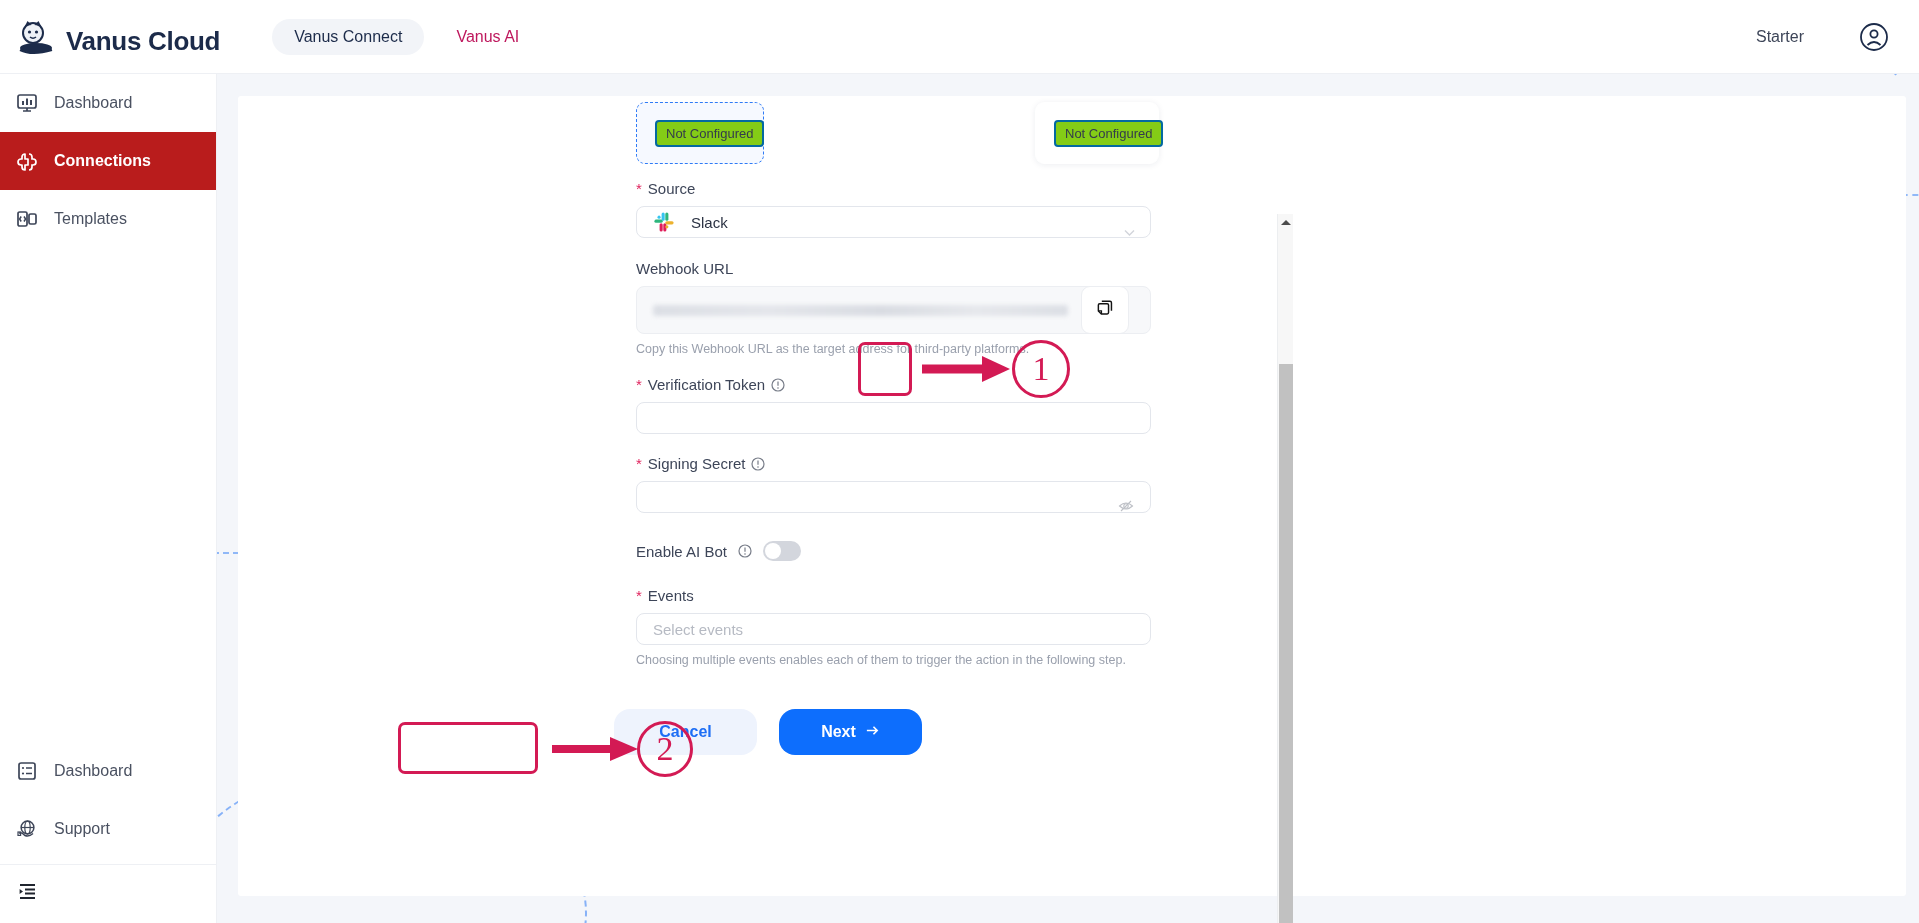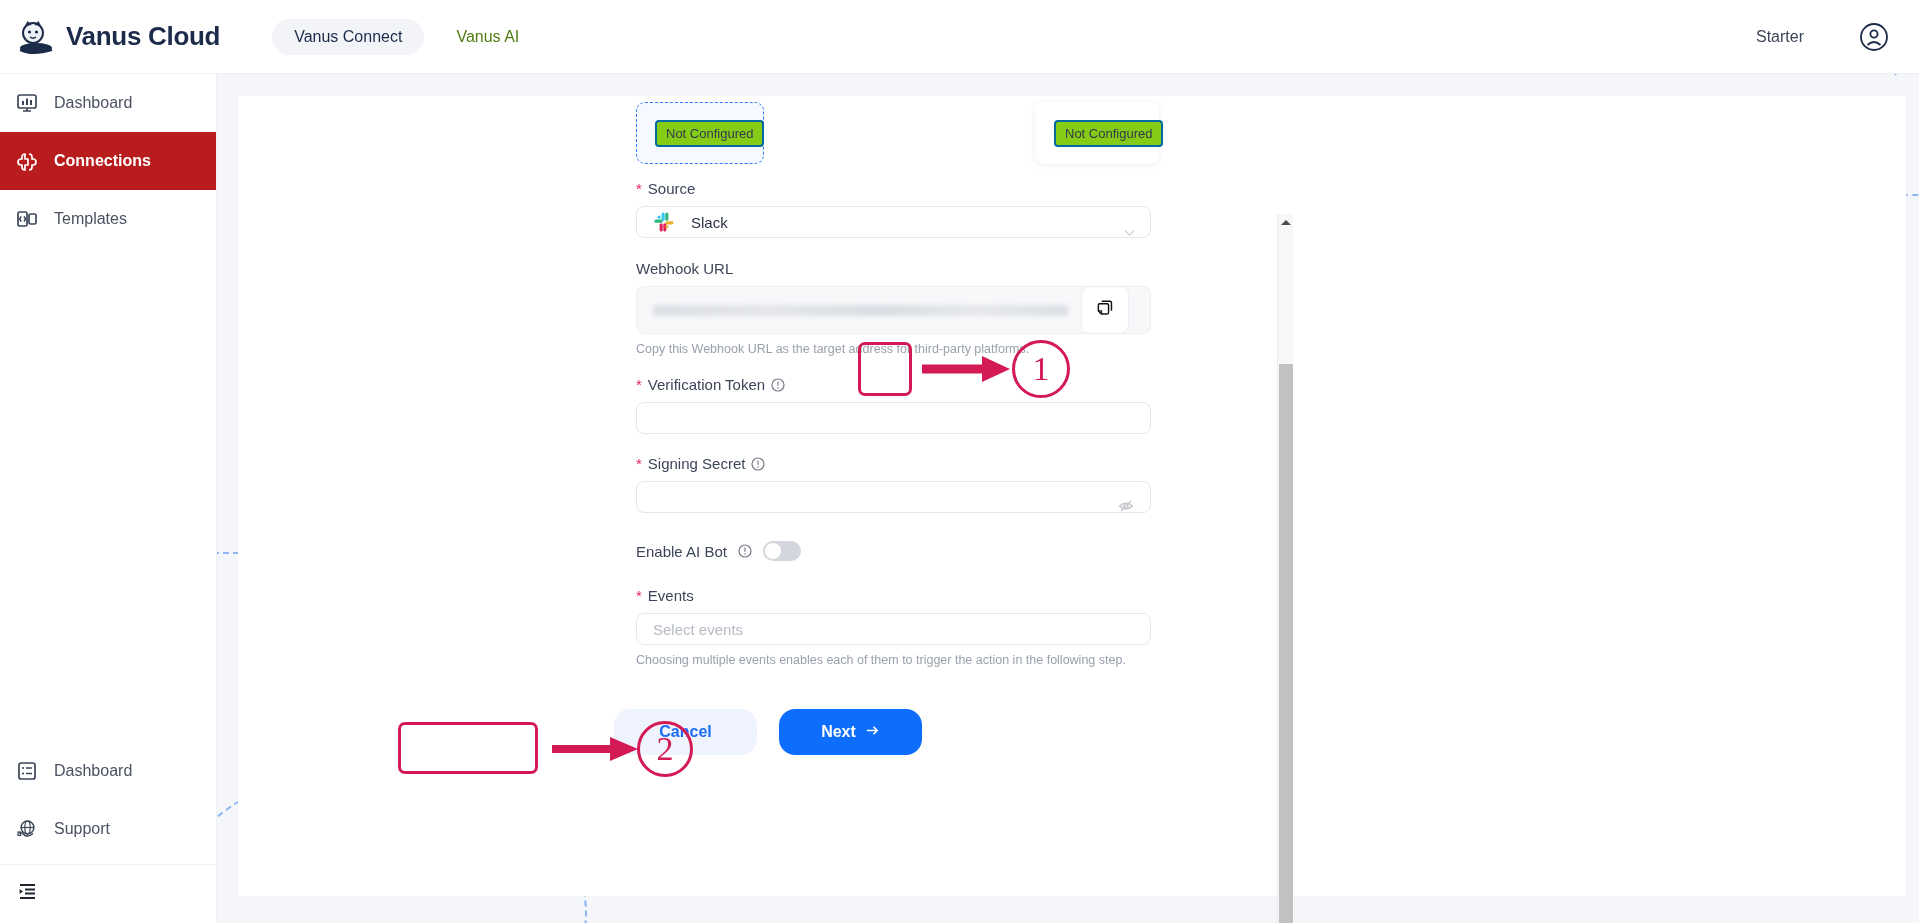--- a/index.html
+++ b/index.html
@@ -12,29 +12,29 @@
 
   
   .topbar {
     position: absolute; top: 0; left: 0;
     width: 1919px; height: 74px;
     background: #ffffff;
     border-bottom: 1px solid #eef0f4;
     display: flex; align-items: center;
     z-index: 40;
   }
-  .brand { display: flex; align-items: center; margin-left: 16px; }
+  .brand { display: flex; align-items: flex-end; margin-left: 16px; }
   .brand-logo { width: 40px; height: 40px; position: relative; }
   .brand-name {
     font-size: 26px; font-weight: bold; color: #1c2b4a;
     letter-spacing: -0.3px; margin-left: 10px;
   }
   .toptabs { display: flex; align-items: center; margin-left: 52px; gap: 10px; }
   .toptab {
-    font-size: 16px; color: #4d7c0f; padding: 9px 22px;
+    font-size: 16px; color: #be185d; padding: 9px 22px;
     border-radius: 20px; cursor: pointer; white-space: nowrap;
   }
   .toptab.active { background: #f2f4f8; color: #1c2b4a; }
   .topright {
     margin-left: auto; display: flex; align-items: center; gap: 55px;
     margin-right: 30px;
   }
   .plan-label { font-size: 16px; color: #3d4558; }
   .avatar-btn { width: 30px; height: 30px; cursor: pointer; }
 

